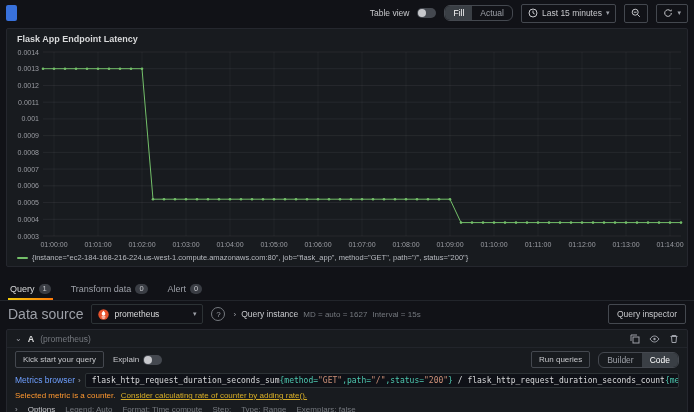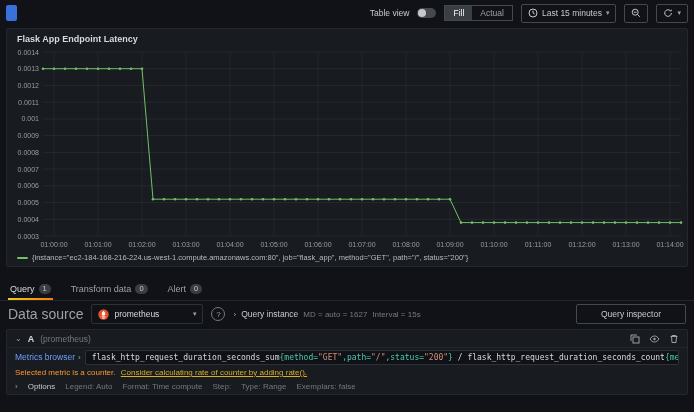--- a/index.html
+++ b/index.html
@@ -8,21 +8,21 @@
     background:#111217; color:#d8d9da; overflow:hidden;
     font-family:"Liberation Sans", sans-serif; font-size:10px;
   }
   
   .topbar { height:26px; display:flex; align-items:center; padding:0 6px; }
   .logo { width:11px; height:16px; background:#3871dc; border-radius:2px; cursor:pointer; }
   .topbar-right { margin-left:auto; display:flex; align-items:center; gap:8px; }
   .tv-label { color:#c7c8cc; font-size:8.5px; }
   .switch { width:19px; height:10px; border-radius:5px; background:#44484f; position:relative; cursor:pointer; flex:none; }
   .switch .knob { position:absolute; left:1px; top:1px; width:8px; height:8px; border-radius:50%; background:#c7c8cc; }
-  .seg-group { display:flex; border:1px solid #44484f; border-radius:0; overflow:hidden; }
+  .seg-group { display:flex; border:1px solid #44484f; border-radius:6px; overflow:hidden; }
   .seg { padding:2px 8px; font-size:8.5px; color:#9da0a8; background:transparent; border:none; cursor:pointer; font-family:inherit; }
   .seg.sel { background:#3a3f45; color:#ffffff; }
   .tbtn { display:flex; align-items:center; gap:4px; height:19px; padding:0 6px; background:transparent;
           border:1px solid #44484f; border-radius:2px; color:#c7c8cc; font-size:8.5px; cursor:pointer; font-family:inherit; }
   .caret { font-size:7px; color:#9da0a8; }
   
   .panel { margin:2px 6px 12px; background:#181b1f; border:1px solid #25272e; border-radius:2px; padding:2px; }
   .panel-title { font-size:9px; font-weight:700; color:#d8d9da; padding:3px 8px 2px; }
   svg.chart { display:block; }
   .axis-label { fill:#9b9da3; font-size:7px; font-family:"Liberation Sans",sans-serif; }
@@ -40,21 +40,21 @@
   .ds-label { font-size:14px; color:#9da0a8;text-align:right; }
   .ds-select { display:flex; align-items:center; gap:5px; height:20px; padding:0 6px; background:#111217;
                border:1px solid #2c3235; border-radius:2px; min-width:112px; cursor:pointer; }
   .ds-select .name { font-size:8.5px; color:#d8d9da; flex:1; }
   .help-btn { width:14px; height:14px; border-radius:50%; border:1px solid #75797f; color:#9da0a8; font-size:8px;
               display:flex; align-items:center; justify-content:center; cursor:pointer; background:none; }
   .qo-toggle { display:flex; align-items:center; gap:5px; font-size:8.5px; color:#c7c8cc; cursor:pointer; }
   .chev { color:#9da0a8; font-size:8px; }
   .qo-summary { color:#75797f; font-size:8px; }
   .spacer { flex:1; }
-  .btn-secondary { height:20px; padding:0 24px; background:transparent; border:1px solid #44484f; border-radius:2px;
+  .btn-secondary { height:20px; padding:0 8px; background:transparent; border:1px solid #44484f; border-radius:2px;
                    color:#c7c8cc; font-size:8.5px; cursor:pointer; font-family:inherit; }
   
   .query-card { margin:2px 6px 0; background:#181b1f; border:1px solid #25272e; border-radius:2px; }
   .q-header { display:flex; align-items:center; gap:6px; height:18px; padding:0 8px; border-bottom:1px solid #22252b; }
   .q-ref { font-size:9px; color:#d8d9da; font-weight:700; }
   .q-ds { font-size:8.5px; color:#75797f; }
   .q-icons { margin-left:auto; display:flex; gap:9px; align-items:center; }
   .q-icon { cursor:pointer; display:flex; }
   .q-toolbar { display:flex; align-items:center; gap:9px; padding:3px 8px; height:23px; }
   .small-btn { height:17px; padding:0 7px; font-size:8px; background:transparent; border:1px solid #44484f;
@@ -305,20 +305,36 @@
           </svg>
       </span>
       <span class="q-icon">
         <svg width="10" height="10" viewBox="0 0 10 10">
             <path class="icon-dim" d="M1.5 2.5h7M3 2.5V1.5h4v1M2.5 2.5l.5 6h4l.5-6"></path>
           </svg>
       </span>
     </div>
   </div>
 
+  <div class="q-toolbar">
+    <button class="small-btn">Kick start your query</button>
+    <div class="explain">
+      <span>Explain</span>
+      <div class="switch">
+          <div class="knob"></div>
+        </div>
+    </div>
+    <div class="q-toolbar-right">
+      <button class="small-btn">Run queries</button>
+      <div class="seg-group">
+        <button class="seg">Builder</button>
+        <button class="seg sel">Code</button>
+      </div>
+    </div>
+  </div>
 
   <div class="q-editor">
     <button class="metrics-browser">
       <span>Metrics browser</span>
       <span class="chev">›</span>
     </button>
     <div class="code-box"><span class="tok-metric">flask_http_request_duration_seconds_sum</span><span class="tok-label">{method=</span><span class="tok-string">"GET"</span><span class="tok-label">,path=</span><span class="tok-string">"/"</span><span class="tok-label">,status=</span><span class="tok-string">"200"</span><span class="tok-label">}</span><span class="tok-operator"> / </span><span class="tok-metric">flask_http_request_duration_seconds_count</span><span class="tok-label">{method=</span></div>
   </div>
 
   <div class="q-warning">

